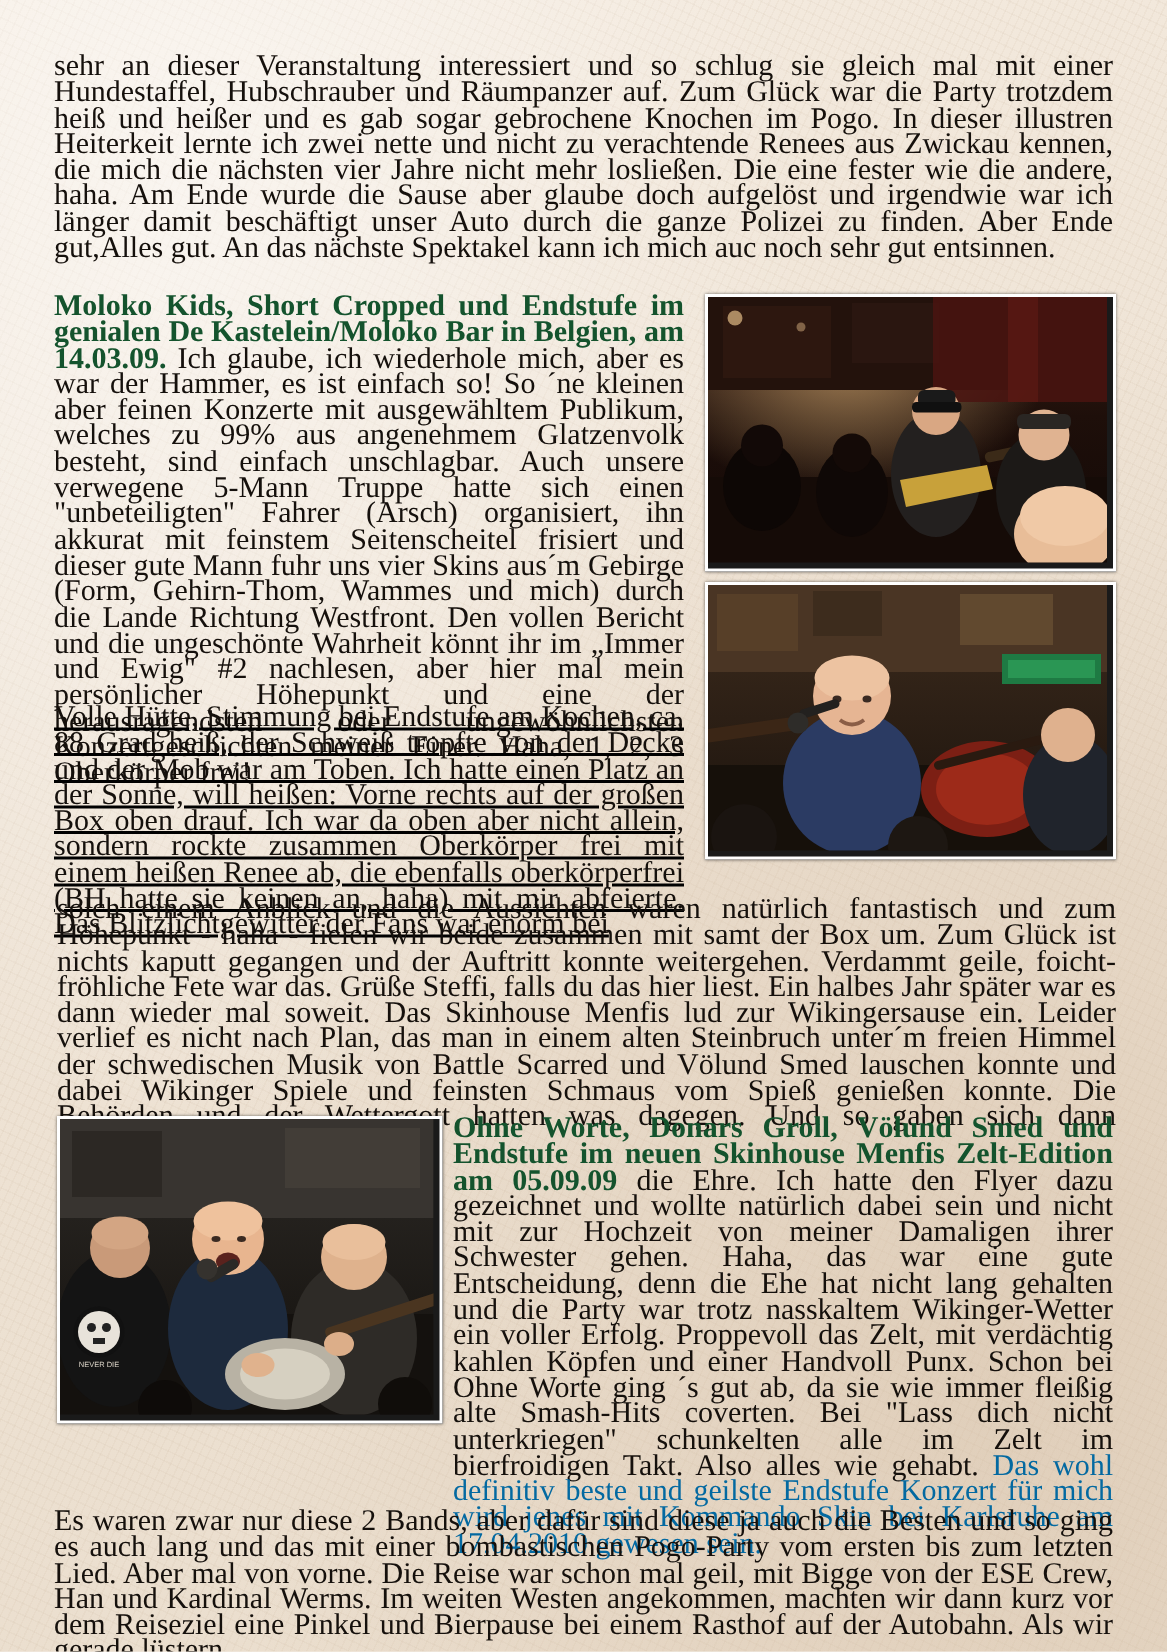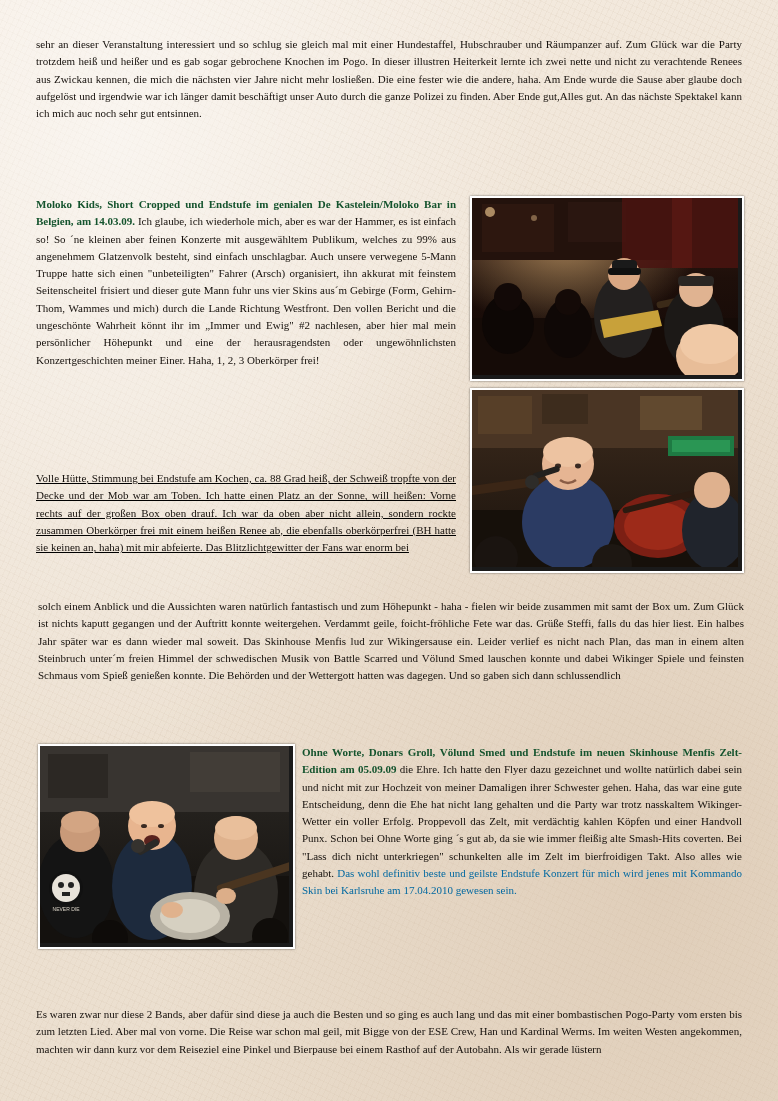--- a/index.html
+++ b/index.html
@@ -29,21 +29,21 @@
   .content {
     position: absolute;
     inset: 0;
     z-index: 1;
   }
   .col {
     position: absolute;
   }
   p {
     margin: 0 0 0 0;
-    font-size: 11px;
+    font-size: 20px;
     line-height: 17.3px;
     text-align: justify;
     color: #15100c;
     font-family: "Liberation Serif", serif;
   }
   .hl {
     color: #14532d;
     font-weight: bold;
   }
   .hl2 {

